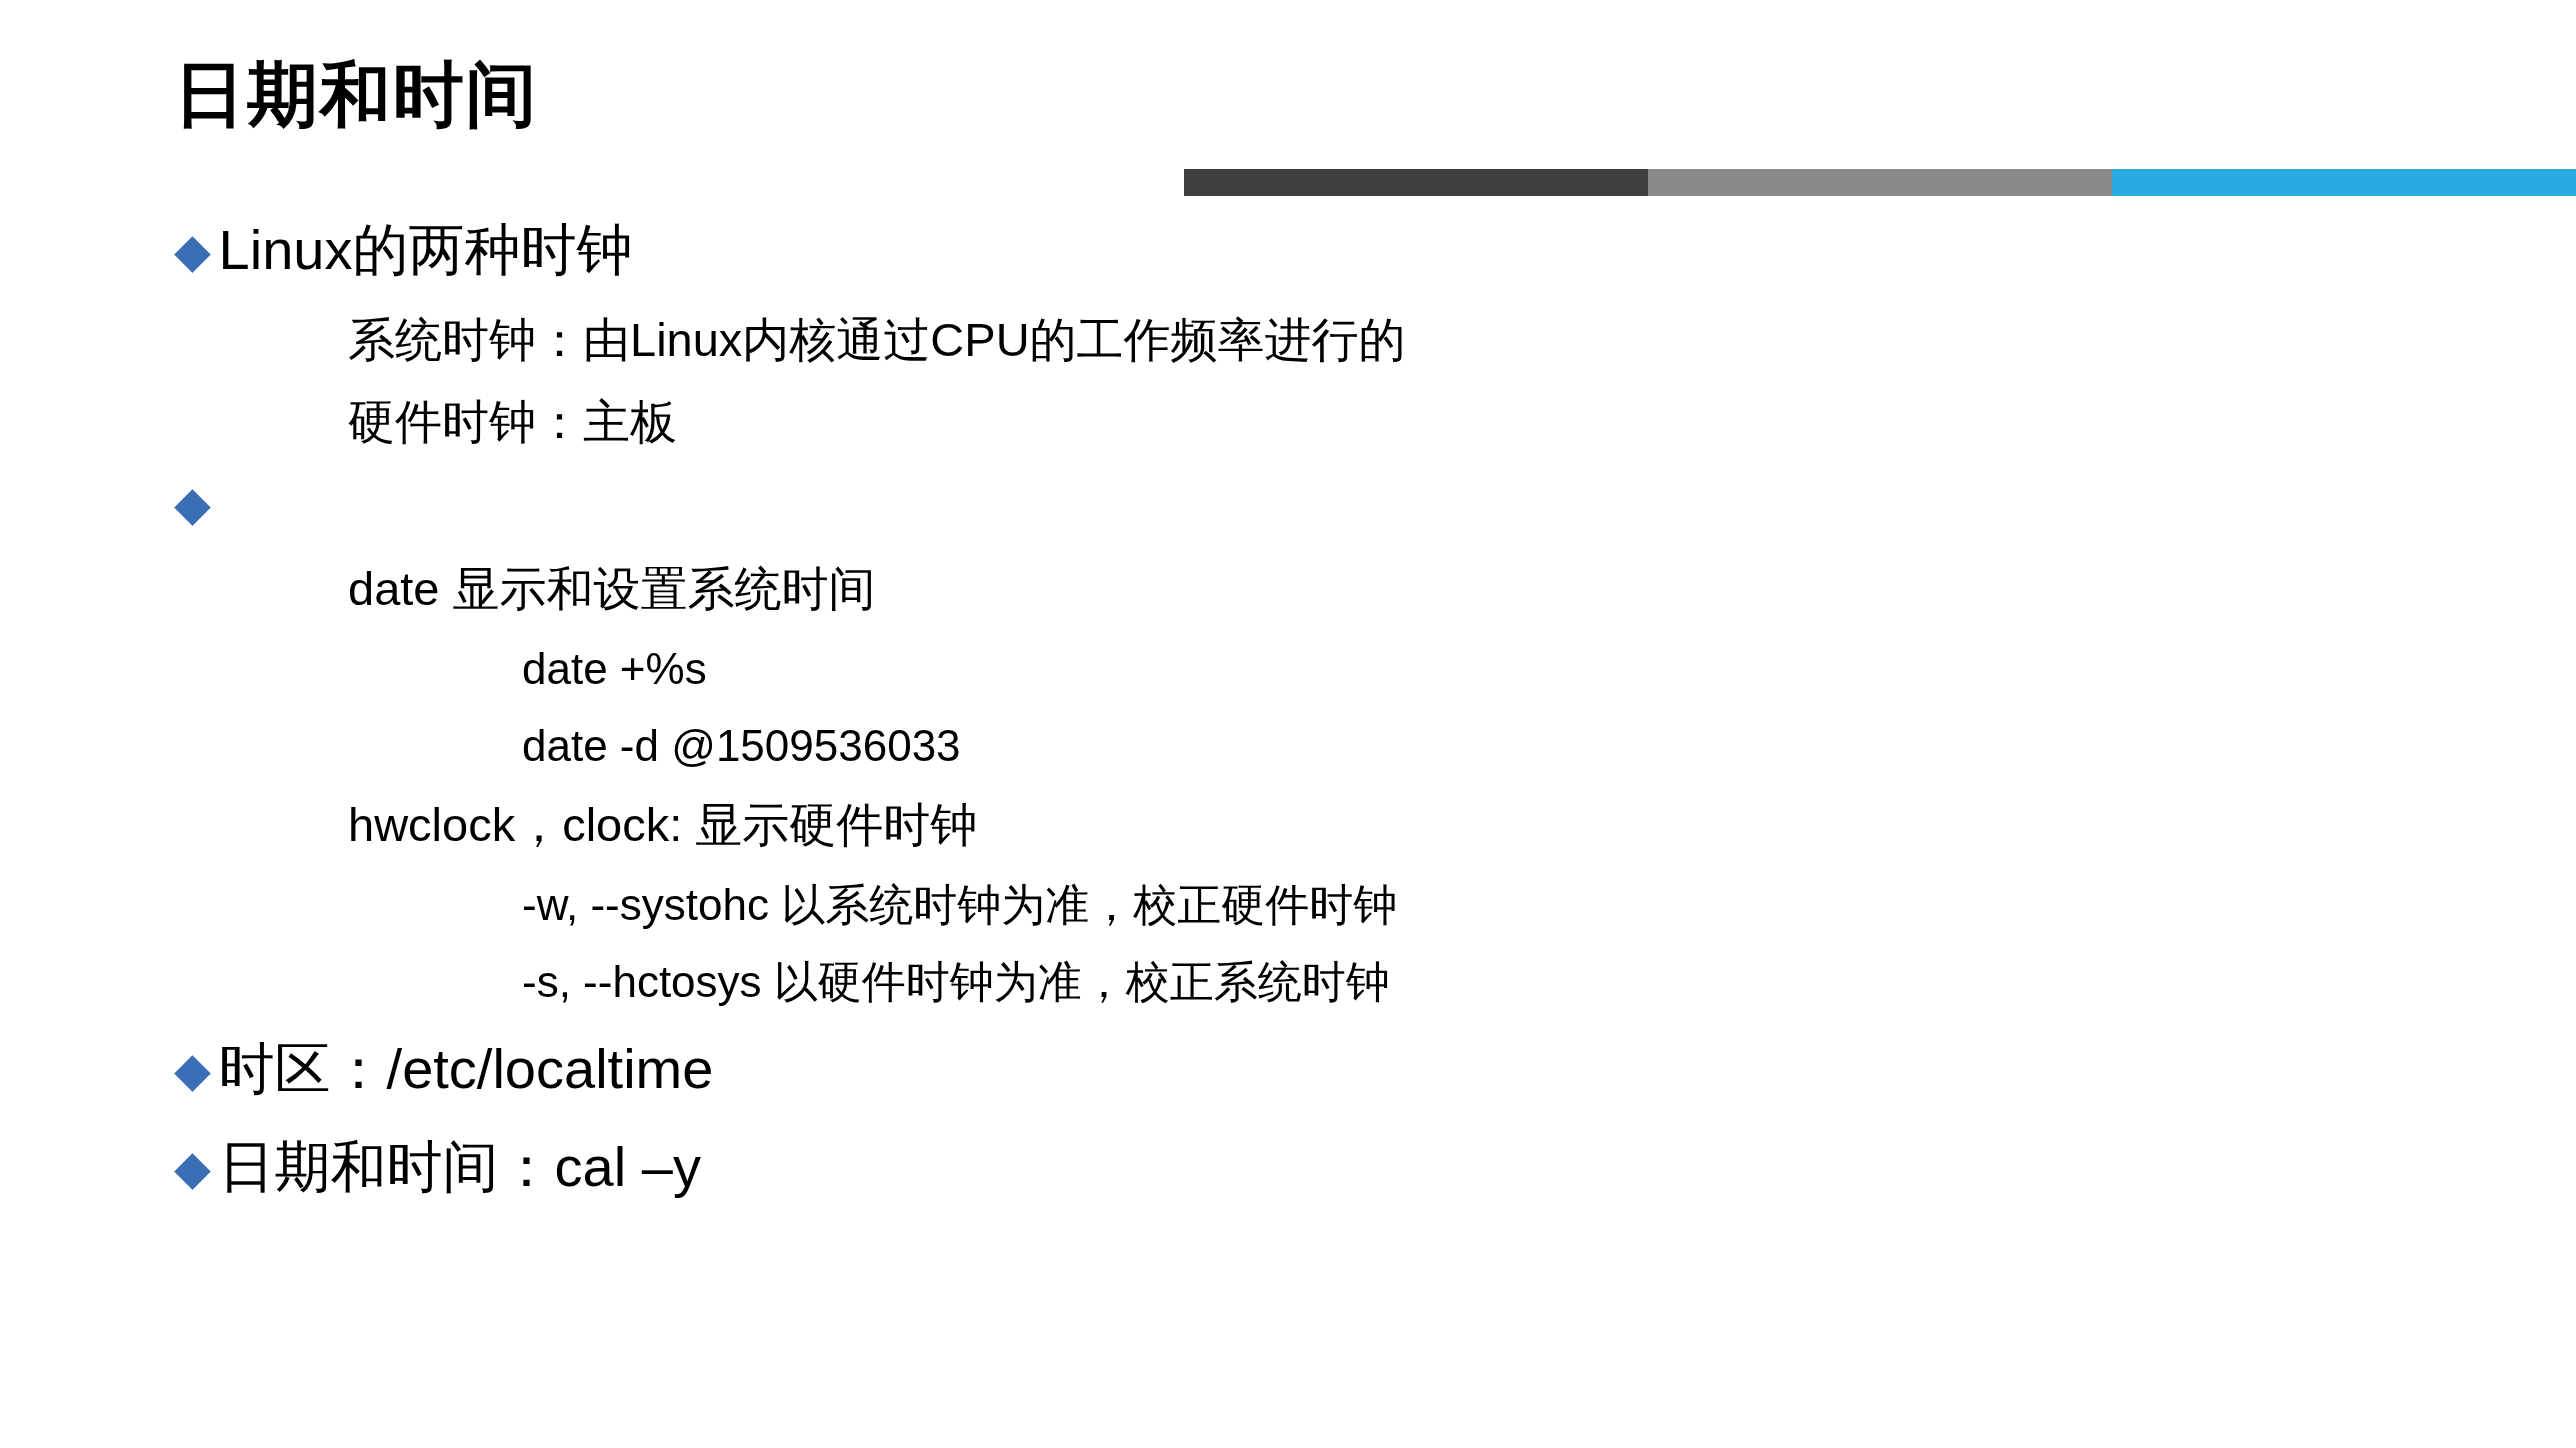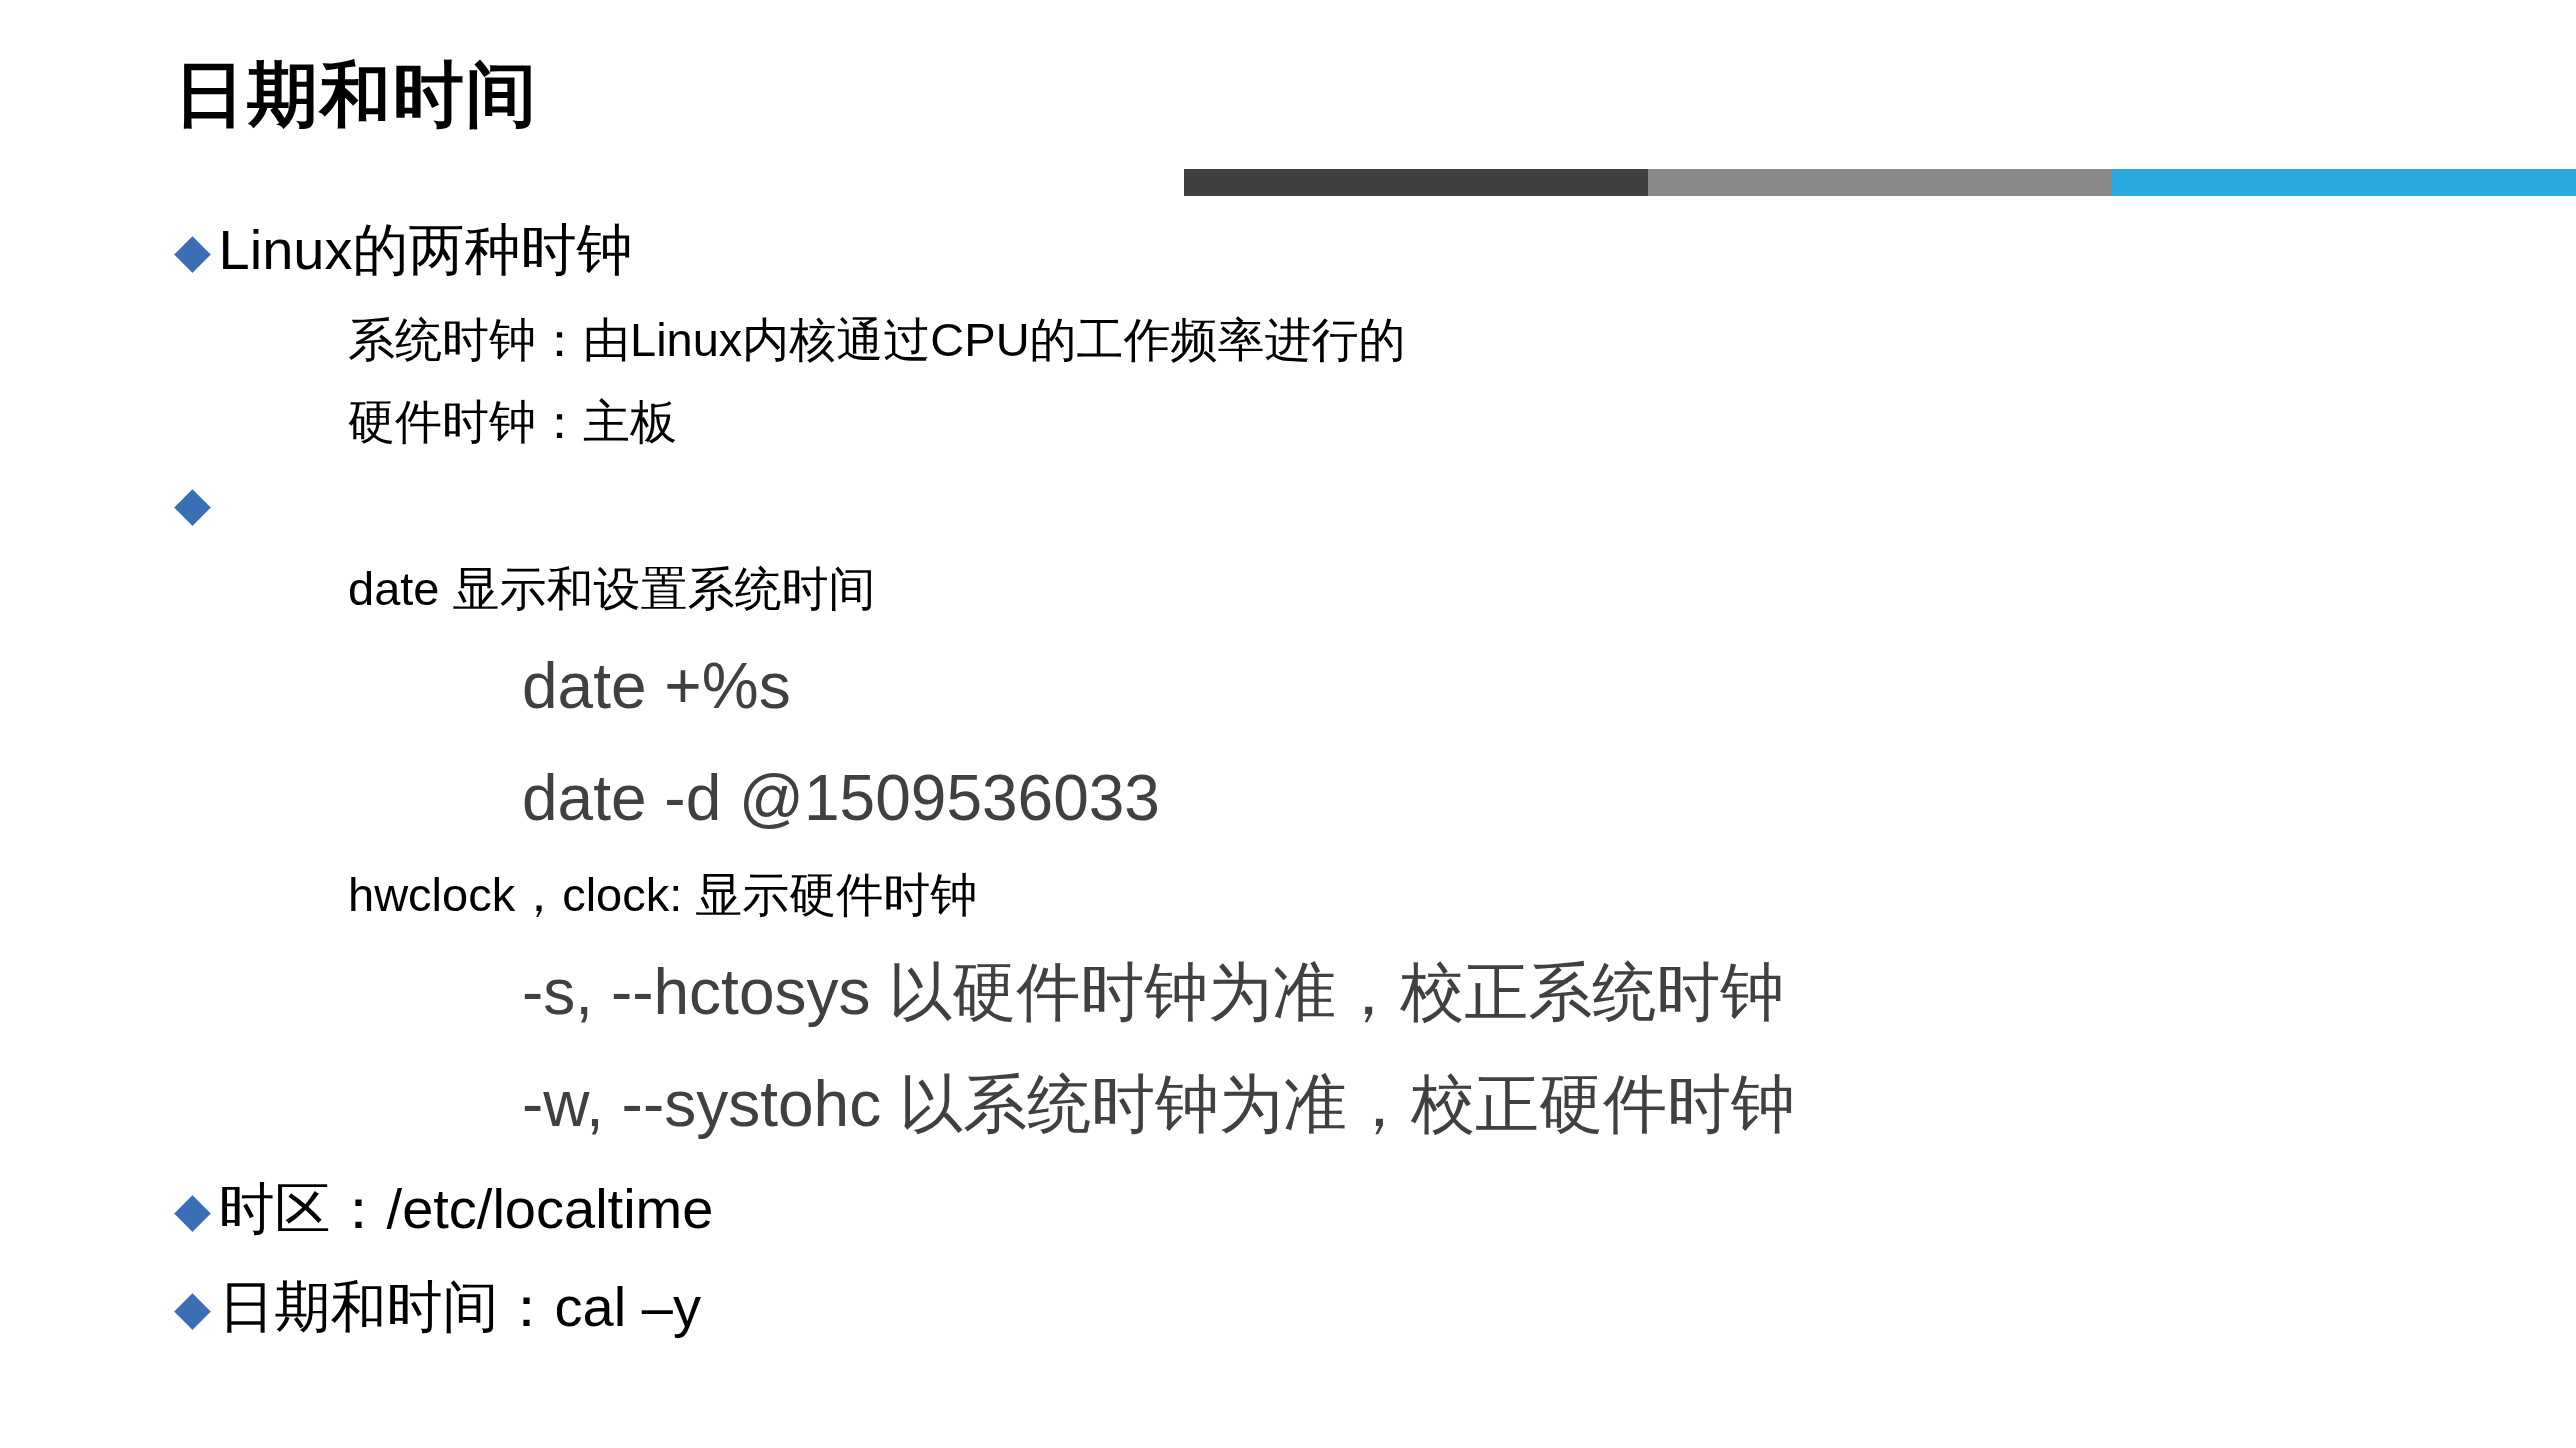--- a/index.html
+++ b/index.html
@@ -69,22 +69,22 @@
       top: -1.9px;
     }
     .sub-line {
       font-size: 47px;
       color: #000000;
       line-height: 1.75;
       font-weight: 400;
       padding-left: 174px;
     }
     .sub-line-2 {
-      font-size: 64px;
-      color: #404040;
+      font-size: 44px;
+      color: #000000;
       line-height: 1.75;
       font-weight: 400;
       padding-left: 348px;
     }
   </style>
 </head>
 <body>
 
 <div class="slide">
 
@@ -105,22 +105,22 @@
     <div class="sub-line">系统时钟：由Linux内核通过CPU的工作频率进行的</div>
     <div class="sub-line">硬件时钟：主板</div>
 
     <div class="bullet-line">
       <span class="diamond">◆</span>
     </div>
     <div class="sub-line">date  显示和设置系统时间</div>
     <div class="sub-line-2">date +%s</div>
     <div class="sub-line-2">date -d @1509536033</div>
     <div class="sub-line">hwclock，clock: 显示硬件时钟</div>
+    <div class="sub-line-2">-w, --systohc 以系统时钟为准，校正硬件时钟</div>
     <div class="sub-line-2">-s, --hctosys 以硬件时钟为准，校正系统时钟</div>
-    <div class="sub-line-2">-w, --systohc 以系统时钟为准，校正硬件时钟</div>
 
     <div class="bullet-line">
       <span class="diamond">◆</span>
       <span>时区：/etc/localtime</span>
     </div>
 
     <div class="bullet-line">
       <span class="diamond">◆</span>
       <span>日期和时间：cal –y</span>
     </div>

